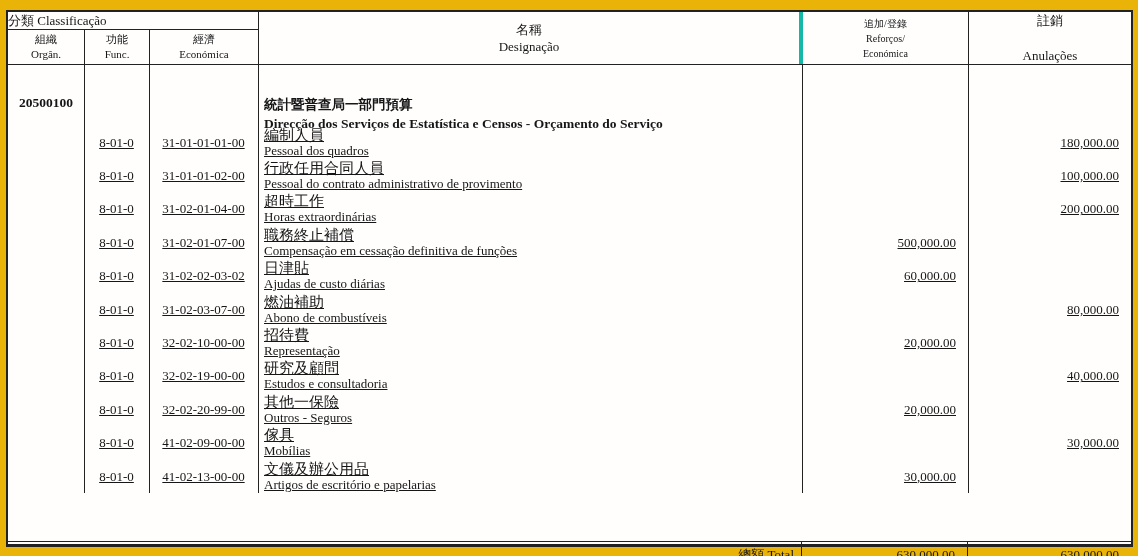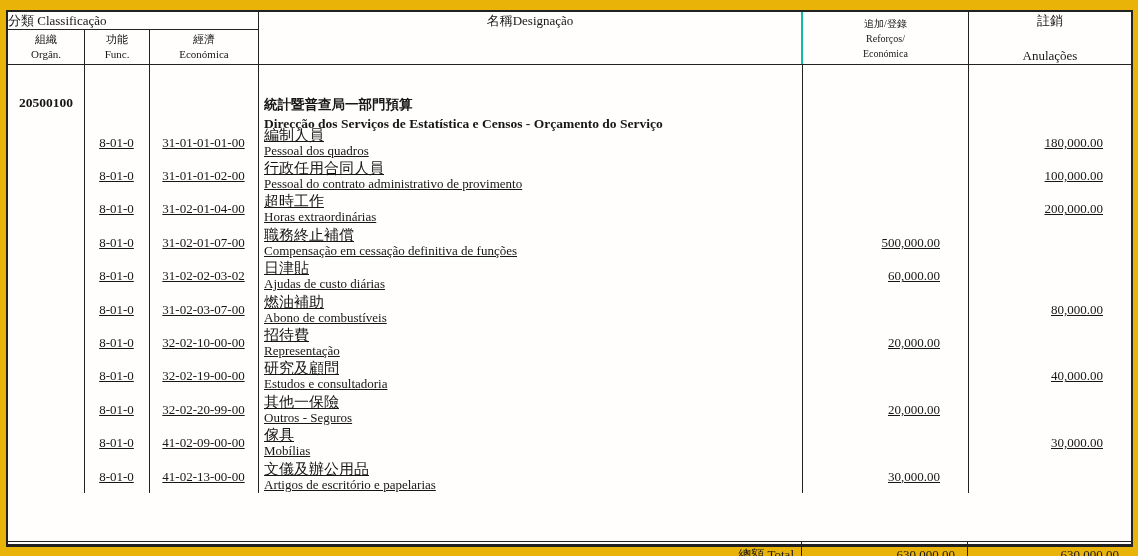--- a/index.html
+++ b/index.html
@@ -27,40 +27,40 @@
   
   .thead { display: flex; height: 52px; border-bottom: 1px solid #222; flex: none; }
   .h-cell { box-sizing: border-box; text-align: center; }
   .class-group { width: 251px; border-right: 1px solid #222; display: flex; flex-direction: column; box-sizing: border-box; }
   .class-title { height: 18px; border-bottom: 1px solid #222; font-size: 13px; line-height: 18px; box-sizing: border-box; }
   .class-sub { flex: 1; display: flex; }
   .sub-cell { box-sizing: border-box; display: flex; flex-direction: column; justify-content: center; font-size: 11px; line-height: 15px; text-align: center; }
   .sub-orgao { width: 77px; border-right: 1px solid #222; }
   .sub-func { width: 65px; border-right: 1px solid #222; }
   .sub-econ { flex: 1; }
-  .h-desig { width: 544px; border-right: 2px solid #14b8a6; display: flex; flex-direction: row; justify-content: center; font-size: 13px; line-height: 17px; }
+  .h-desig { width: 544px; border-right: 4px solid #14b8a6; display: flex; flex-direction: column; justify-content: center; font-size: 13px; line-height: 17px; }
   .h-ref { width: 166px; border-right: 1px solid #222; display: flex; flex-direction: column; justify-content: center; font-size: 10px; line-height: 15px; }
   .h-anul { flex: 1; display: flex; flex-direction: column; justify-content: space-between; font-size: 13px; line-height: 17px; }
   
   .tbody { flex: 1; position: relative; }
   .vline { position: absolute; top: 0; bottom: 0; width: 1px; background: #222; }
   .vl1 { left: 76px; } .vl2 { left: 141px; } .vl3 { left: 250px; } .vl4 { left: 794px; } .vl5 { left: 960px; }
   .grid-row { display: grid; grid-template-columns: 76px 65px 109px 544px 166px 1fr; }
   .row-org { margin-top: 8px; height: 46px; }
   .org-code-cell { grid-column: 1; display: flex; align-items: center; justify-content: center; font-weight: bold; font-size: 13.5px; }
   .org-title-cell { grid-column: 4; padding-left: 6px; padding-top: 2px; }
   .org-title-zh { font-weight: bold; font-size: 13.5px; line-height: 19px; margin-top: 20px; }
   .org-title-pt { font-weight: bold; font-size: 13.5px; line-height: 19px; }
   .rows-items { margin-top: 7px; }
   .row-item { height: 33.4px; text-decoration: underline; }
   .code-cell { display: flex; align-items: center; justify-content: center; font-size: 13px; }
   .desig-cell { padding-left: 6px; display: flex; flex-direction: column; justify-content: center; }
   .desig-zh { font-size: 15px; line-height: 16px; }
   .desig-pt { font-size: 13px; line-height: 16px; }
-  .amt-cell { display: flex; align-items: center; justify-content: flex-end; padding-right: 28px; font-size: 13px; }
+  .amt-cell { display: flex; align-items: center; justify-content: flex-end; padding-right: 12px; font-size: 13px; }
   
   .trow { flex: none; height: 26px; border-top: 1px solid #222; display: grid; grid-template-columns: 794px 166px 1fr; margin-top: 48px; }
   .t-label { box-sizing: border-box; border-right: 1px solid #222; display: flex; align-items: center; justify-content: flex-end; padding-right: 7px; font-size: 13px; }
   .t-ref { box-sizing: border-box; border-right: 1px solid #222; display: flex; align-items: center; justify-content: flex-end; padding-right: 12px; font-size: 13px; }
   .t-anul { display: flex; align-items: center; justify-content: flex-end; padding-right: 12px; font-size: 13px; }
 </style>
 </head>
 <body>
 
 <div class="page">

